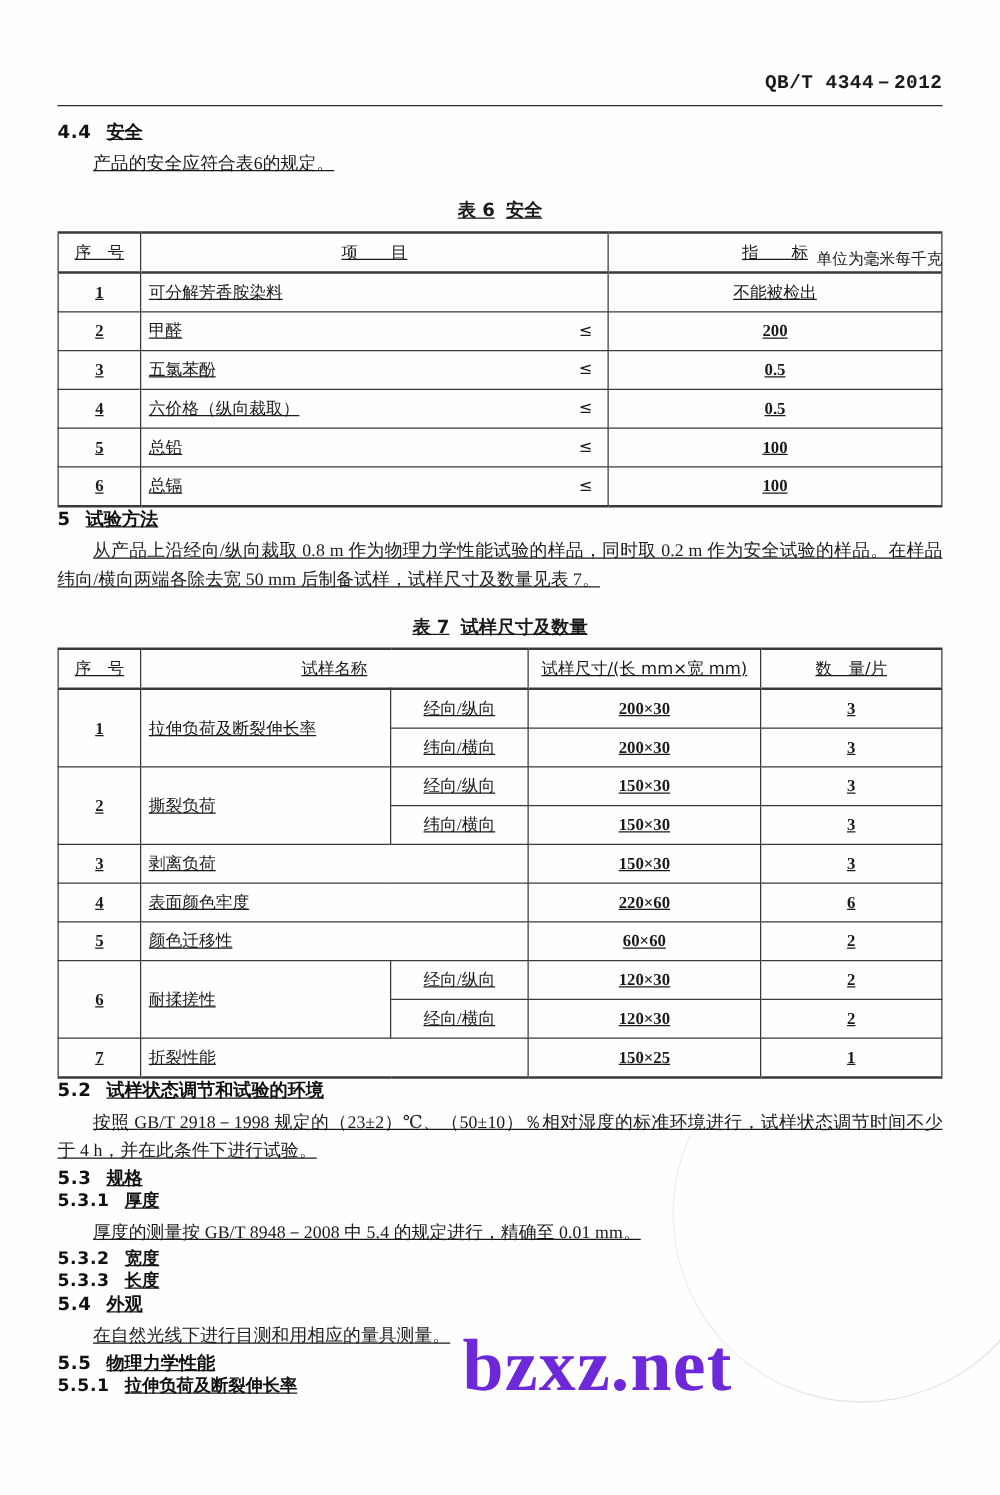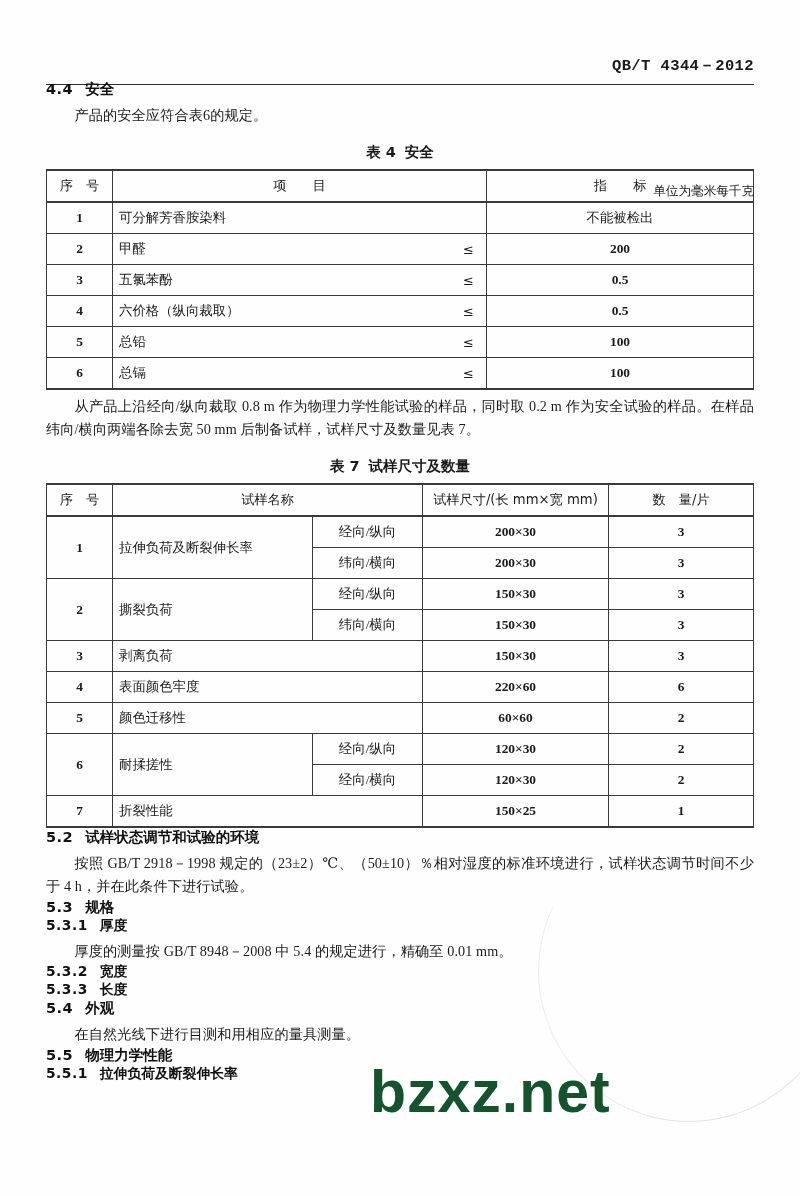--- a/index.html
+++ b/index.html
@@ -19,25 +19,25 @@
     margin: 0 auto;
     background: #fefefe;
     overflow: hidden;
   }
 
   
   .watermark {
     position: absolute;
     left: 370px;
     top: 1058px;
-    font-family: Liberation Sans, sans-serif;
+    font-family: Liberation Serif, serif;
     font-weight: bold;
     font-size: 59px;
     letter-spacing: 1px;
-    color: #14532d;
+    color: #6d28d9;
     user-select: none;
     white-space: nowrap;
     z-index: 0;
   }
   .scan-arc {
     position: absolute;
     right: -40px;
     top: 820px;
     width: 300px;
     height: 300px;
@@ -69,23 +69,24 @@
     top: 84px;
     left: 46px;
     right: 46px;
     height: 1px;
     background: #2b2b2b;
   }
 
   
   .body-wrap {
     position: absolute;
-    top: 80px;
+    top: 96px;
     left: 46px;
     width: 708px;
+    text-decoration: underline;
   }
 
   
   h2.clause, h3.clause, h4.clause {
     font-family: "DejaVu Sans", "Liberation Sans", sans-serif;
     font-weight: bold;
     margin: 0;
     color: #111;
   }
   .lvl1 { font-size: 14.5px; margin-top: 13px; }
@@ -177,21 +178,21 @@
     <div class="header-rule"></div>
 
     <div class="body-wrap">
 
       <h2 class="clause lvl1">
         <span class="num">4.4</span><span>安全</span>
       </h2>
       <p class="para">产品的安全应符合表6的规定。</p>
 
       <div class="tbl-caption">
-        <span class="cap-txt"><span class="t-no">表 4</span><span>安全</span></span>
+        <span class="cap-txt"><span class="t-no">表 6</span><span>安全</span></span>
         <span class="unit">单位为毫米每千克</span>
       </div>
 
       <table class="std">
         <colgroup>
           <col style="width:66px">
             <col style="width:374px">
             <col>
         </colgroup>
         <thead>
@@ -228,20 +229,23 @@
             <td class="c-center numeric">100</td>
           </tr>
           <tr>
             <td class="c-center numeric outer-bot">6</td>
             <td class="item-cell outer-bot"><span>总镉</span><span class="le">≤</span></td>
             <td class="c-center numeric outer-bot">100</td>
           </tr>
         </tbody>
       </table>
 
+      <h2 class="clause lvl1">
+        <span class="num">5</span><span>试验方法</span>
+      </h2>
 
       <p class="para">从产品上沿经向/纵向裁取 0.8 m 作为物理力学性能试验的样品，同时取 0.2 m 作为安全试验的样品。在样品纬向/横向两端各除去宽 50 mm 后制备试样，试样尺寸及数量见表 7。</p>
 
       <div class="tbl-caption">
         <span class="cap-txt"><span class="t-no">表 7</span><span>试样尺寸及数量</span></span>
       </div>
 
       <table class="std">
         <colgroup>
           <col style="width:66px">

